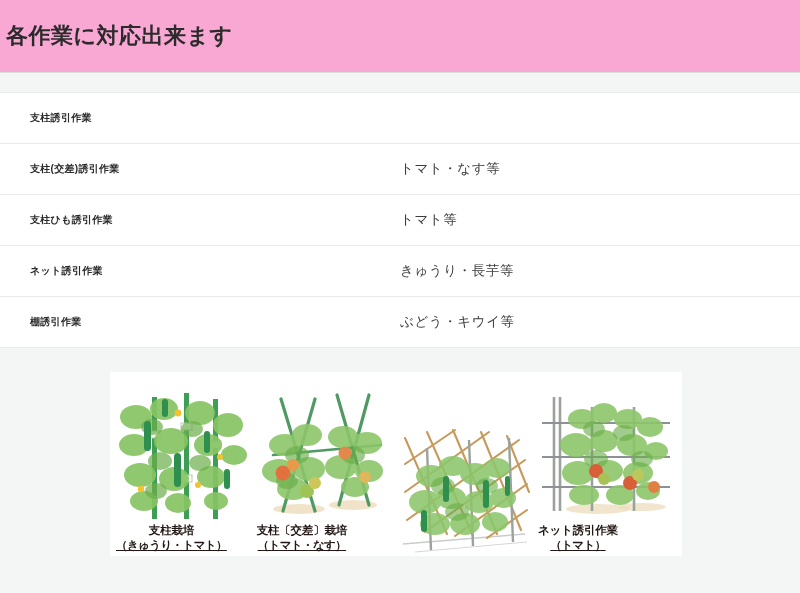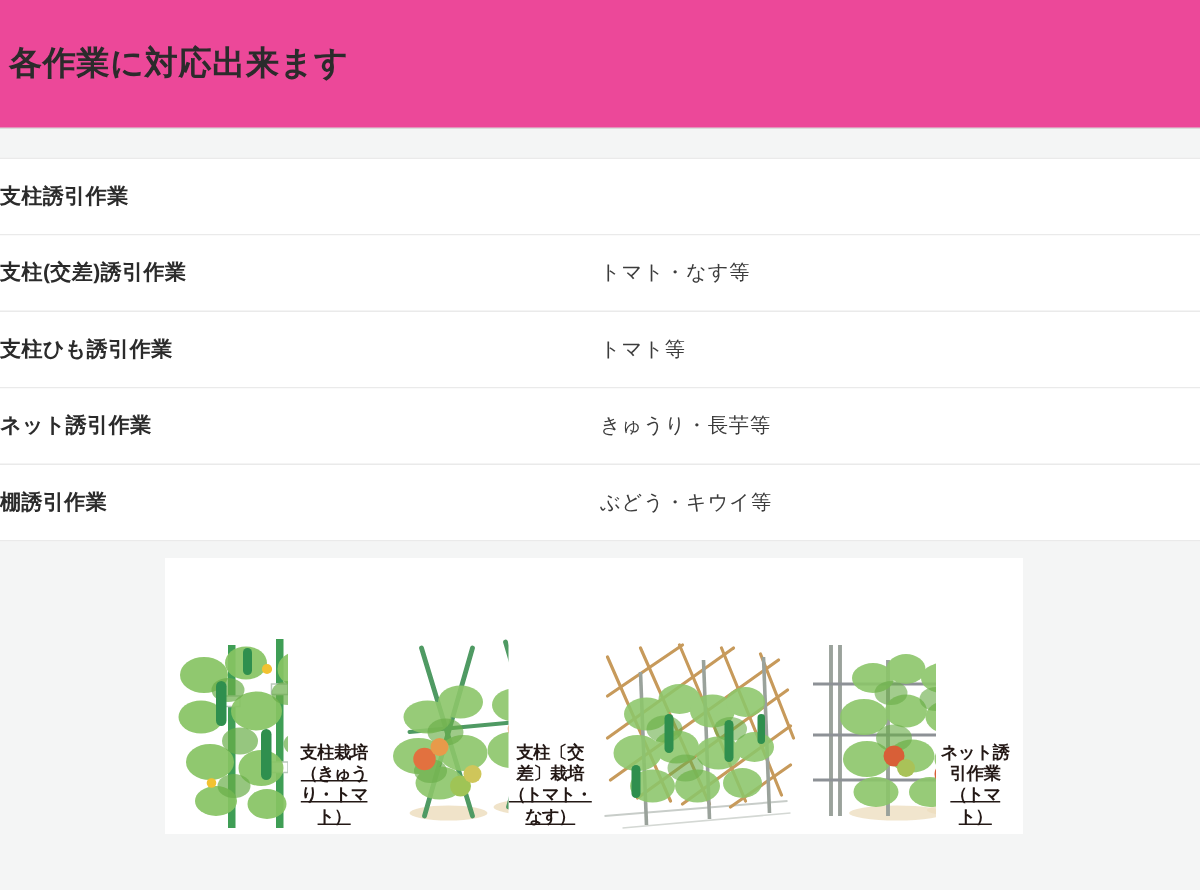--- a/index.html
+++ b/index.html
@@ -12,26 +12,26 @@
     height: 593px;
     background: #f4f5f5;
     font-family: "Liberation Sans", "DejaVu Sans", sans-serif;
     color: #333333;
     overflow: hidden;
     position: relative;
   }
 
   
   .page-header {
-    height: 86px;
+    height: 73px;
     box-sizing: border-box;
     display: flex;
     align-items: center;
     padding-left: 6px;
-    background: #ec4899;
+    background: #f9a8d4;
     border-bottom: 1px solid #dcdddd;
   }
   .page-title {
     font-size: 22px;
     font-weight: bold;
     color: #2b2b2b;
     letter-spacing: 0.5px;
     line-height: 1.2;
   }
 
@@ -45,21 +45,22 @@
   .spec-row {
     display: flex;
     align-items: center;
     height: 50px;
     border-bottom: 1px solid #eaeaea;
     background: #ffffff;
   }
   .spec-term {
     width: 400px;
     box-sizing: border-box;
-    font-size: 14px;
+    padding-left: 30px;
+    font-size: 10px;
     font-weight: bold;
     color: #2b2b2b;
     letter-spacing: 0.3px;
   }
   .spec-desc {
     flex: 1;
     box-sizing: border-box;
     font-size: 13.5px;
     color: #3c3c3c;
     letter-spacing: 0.6px;
@@ -75,22 +76,22 @@
     background: #ffffff;
     display: flex;
     align-items: flex-end;
     justify-content: space-between;
     box-sizing: border-box;
     padding: 4px 6px 0 6px;
   }
   .figure-item {
     width: 138px;
     display: flex;
-    flex-direction: row;
-    align-items: flex-end;
+    flex-direction: column;
+    align-items: flex-start;
   }
   .figure-art {
     width: 134px;
     height: 140px;
     position: relative;
     overflow: hidden;
   }
   .figure-caption {
     text-align: center;
     font-size: 11.5px;

